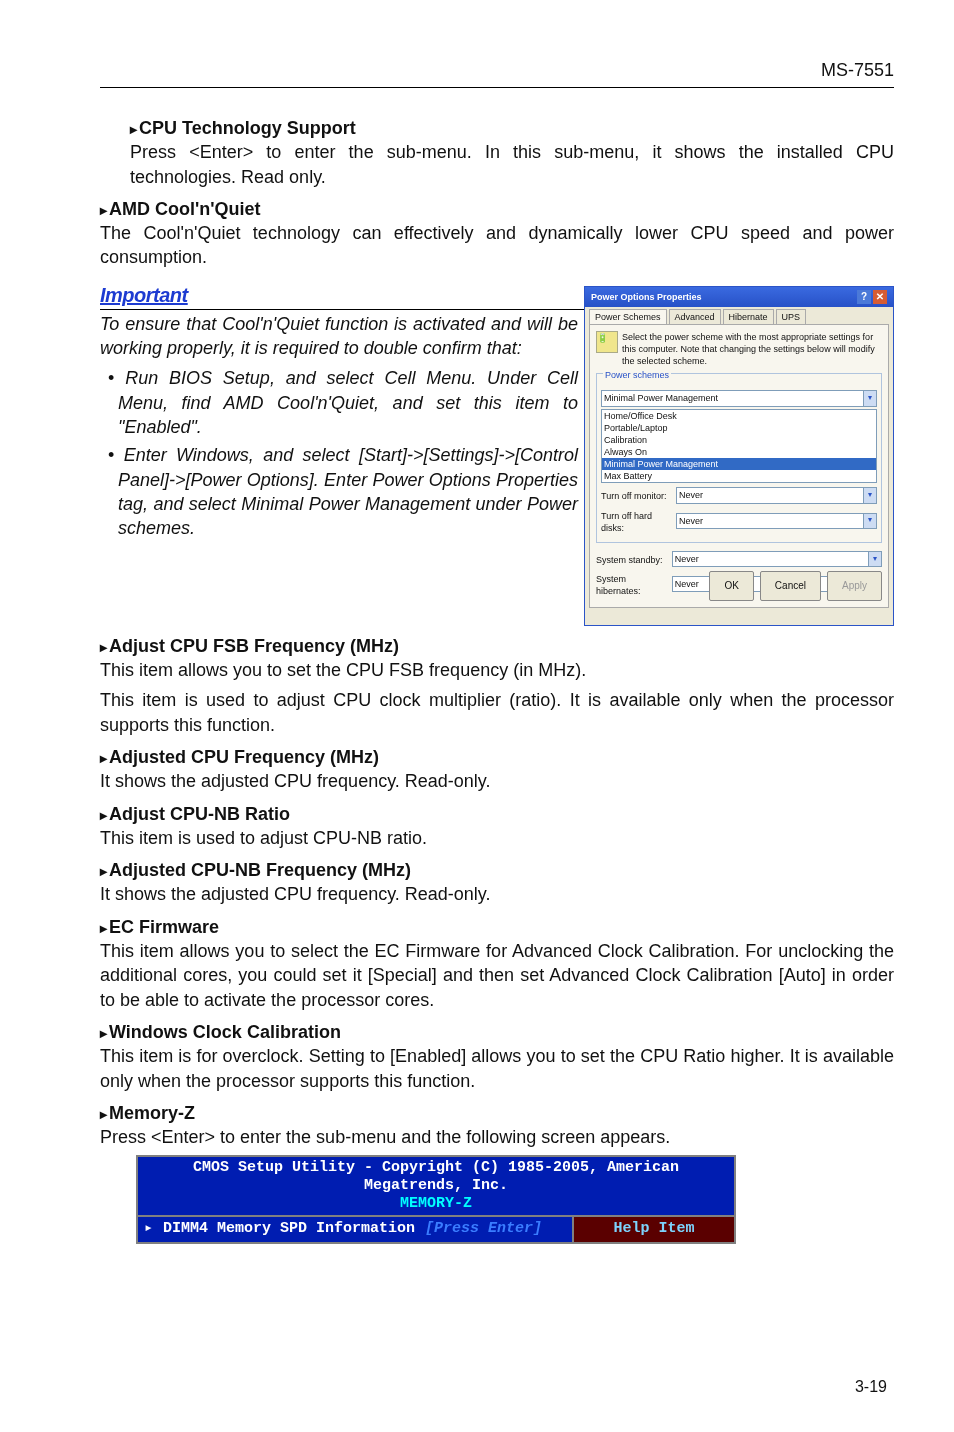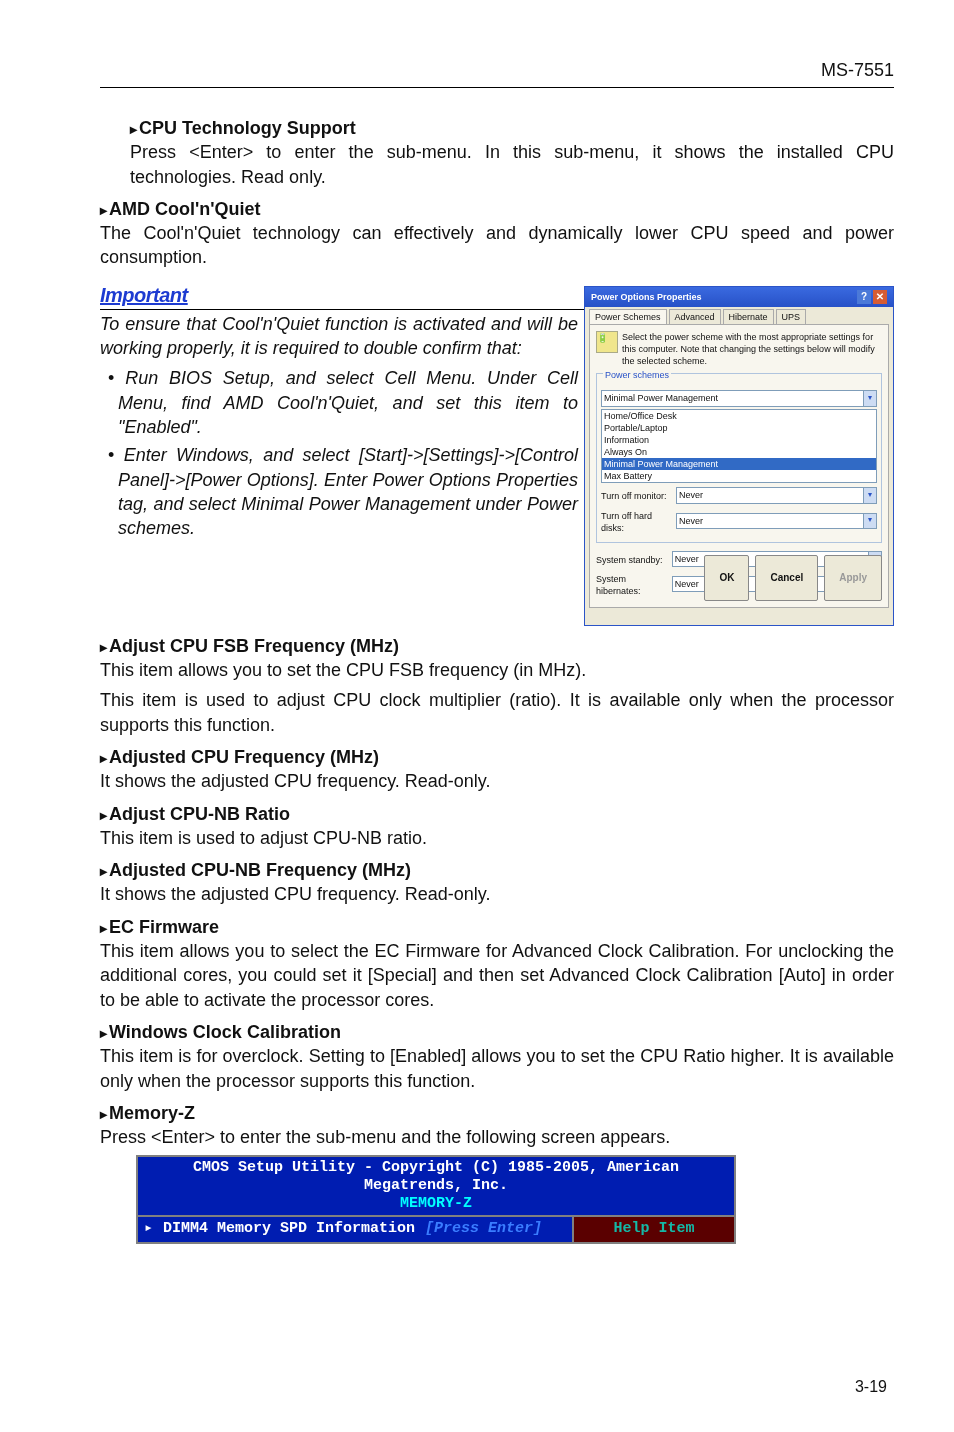--- a/index.html
+++ b/index.html
@@ -75,21 +75,21 @@
   .float-img .legend { color: #2751c7; font-size: 9px; margin-left: 2px; background: #f8f6ee; position: relative; top: -9px; padding: 0 2px; }
   .float-img .select { display:flex; border: 1px solid #7f9db9; background: #fff; width: 100%; font-size: 9px; margin-bottom: 2px; }
   .float-img .select .seltxt { flex:1; padding: 1px 2px; }
   .float-img .select .drop { width: 13px; background: #cddcf3; border-left: 1px solid #7f9db9; display:flex; align-items:center; justify-content:center; color:#2b54c7; font-size:8px; }
   .float-img .listbox { border: 1px solid #7f9db9; background:#fff; width:100%; font-size:9px; }
   .float-img .listbox div { padding: 0 2px; }
   .float-img .listbox .hl { background: #316ac5; color: #fff; }
   .float-img .row { display:flex; align-items:center; gap:6px; margin-top:4px; }
   .float-img .row .lbl { width: 95px; }
   .float-img .btns { position:absolute; bottom:6px; right:6px; display:flex; gap:6px; }
-  .float-img .btn { border:1px solid #888; background:#ece9d8; padding:15px 14px; font-size:10px; border-radius:2px;font-weight:bold; }
+  .float-img .btn { border:1px solid #888; background:#ece9d8; padding:7px 14px; font-size:10px; border-radius:2px; }
   .float-img .btn.disabled { color:#999; }
   .italic { font-style: italic; }
   .bullet-list { margin-left: 0; padding-left: 0; }
   .bullet-list li { list-style: none; padding-left: 18px; text-indent: -10px; font-style: italic; text-align: justify; margin-bottom: 4px; }
   .bullet-list li::before { content: "• "; font-style: normal; }
   .clear { clear: both; }
   .bios-box {
     width: 600px;
     margin: 6px 0 0 36px;
     border: 2px solid #808080;
@@ -115,21 +115,21 @@
     display: flex;
     gap: 10px;
     color: #fff;
   }
   .bios-left .pe { color: #3a7dff; font-style: italic; }
   .bios-right {
     width: 160px;
     background: #5a0000;
     text-align: center;
     padding: 2px 20px;
-    color: #14b8a6;
+    color: #7dd3fc;
   }
   .footer {
     position: absolute;
     bottom: 36px;
     right: 67px;
     font-size: 16px;
   }
 </style>
 </head>
 <body>
@@ -171,21 +171,21 @@
         </div>
         <div class="fieldset">
           <span class="legend">Power schemes</span>
           <div class="select">
             <span class="seltxt">Minimal Power Management</span>
             <span class="drop">▾</span>
           </div>
           <div class="listbox">
             <div>Home/Office Desk</div>
             <div>Portable/Laptop</div>
-            <div>Information</div>
+            <div>Calibration</div>
             <div>Always On</div>
             <div class="hl">Minimal Power Management</div>
             <div>Max Battery</div>
           </div>
           <div class="row">
             <span class="lbl">Turn off monitor:</span>
             <div class="select">
                 <span class="seltxt">Never</span>
                 <span class="drop">▾</span>
               </div>

